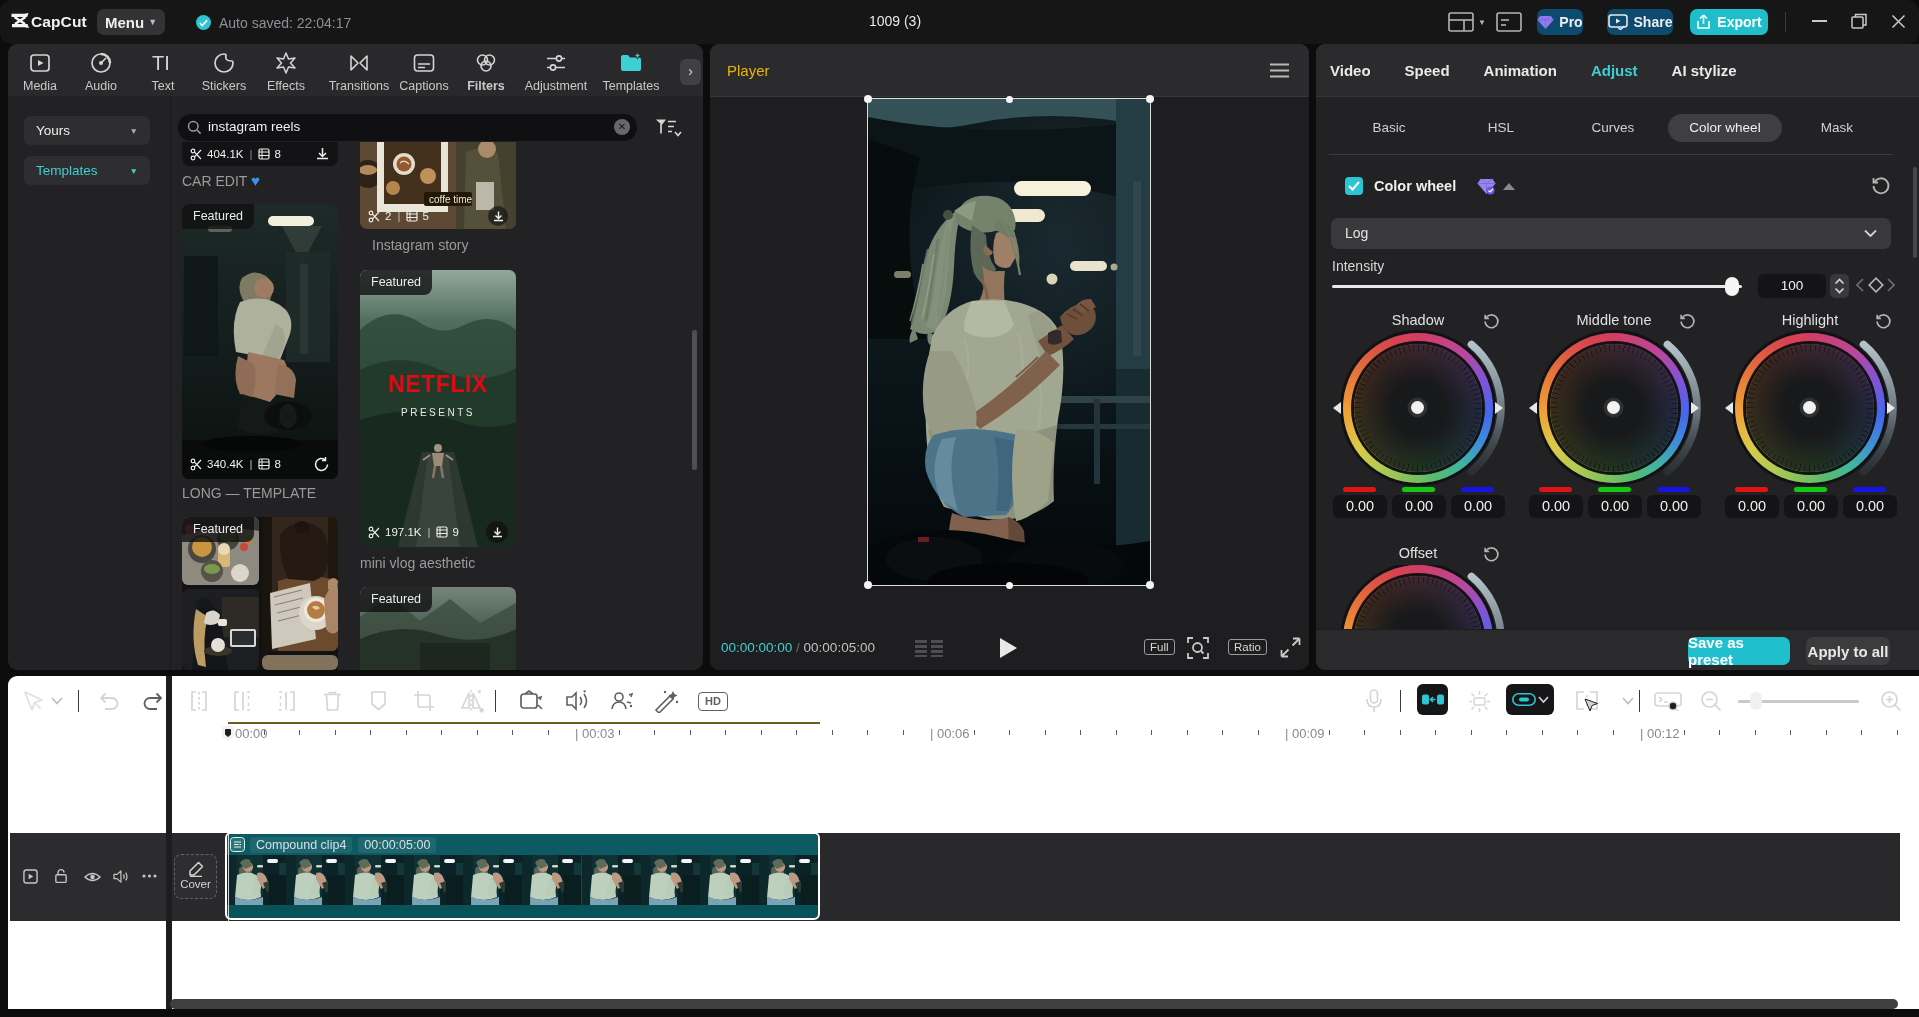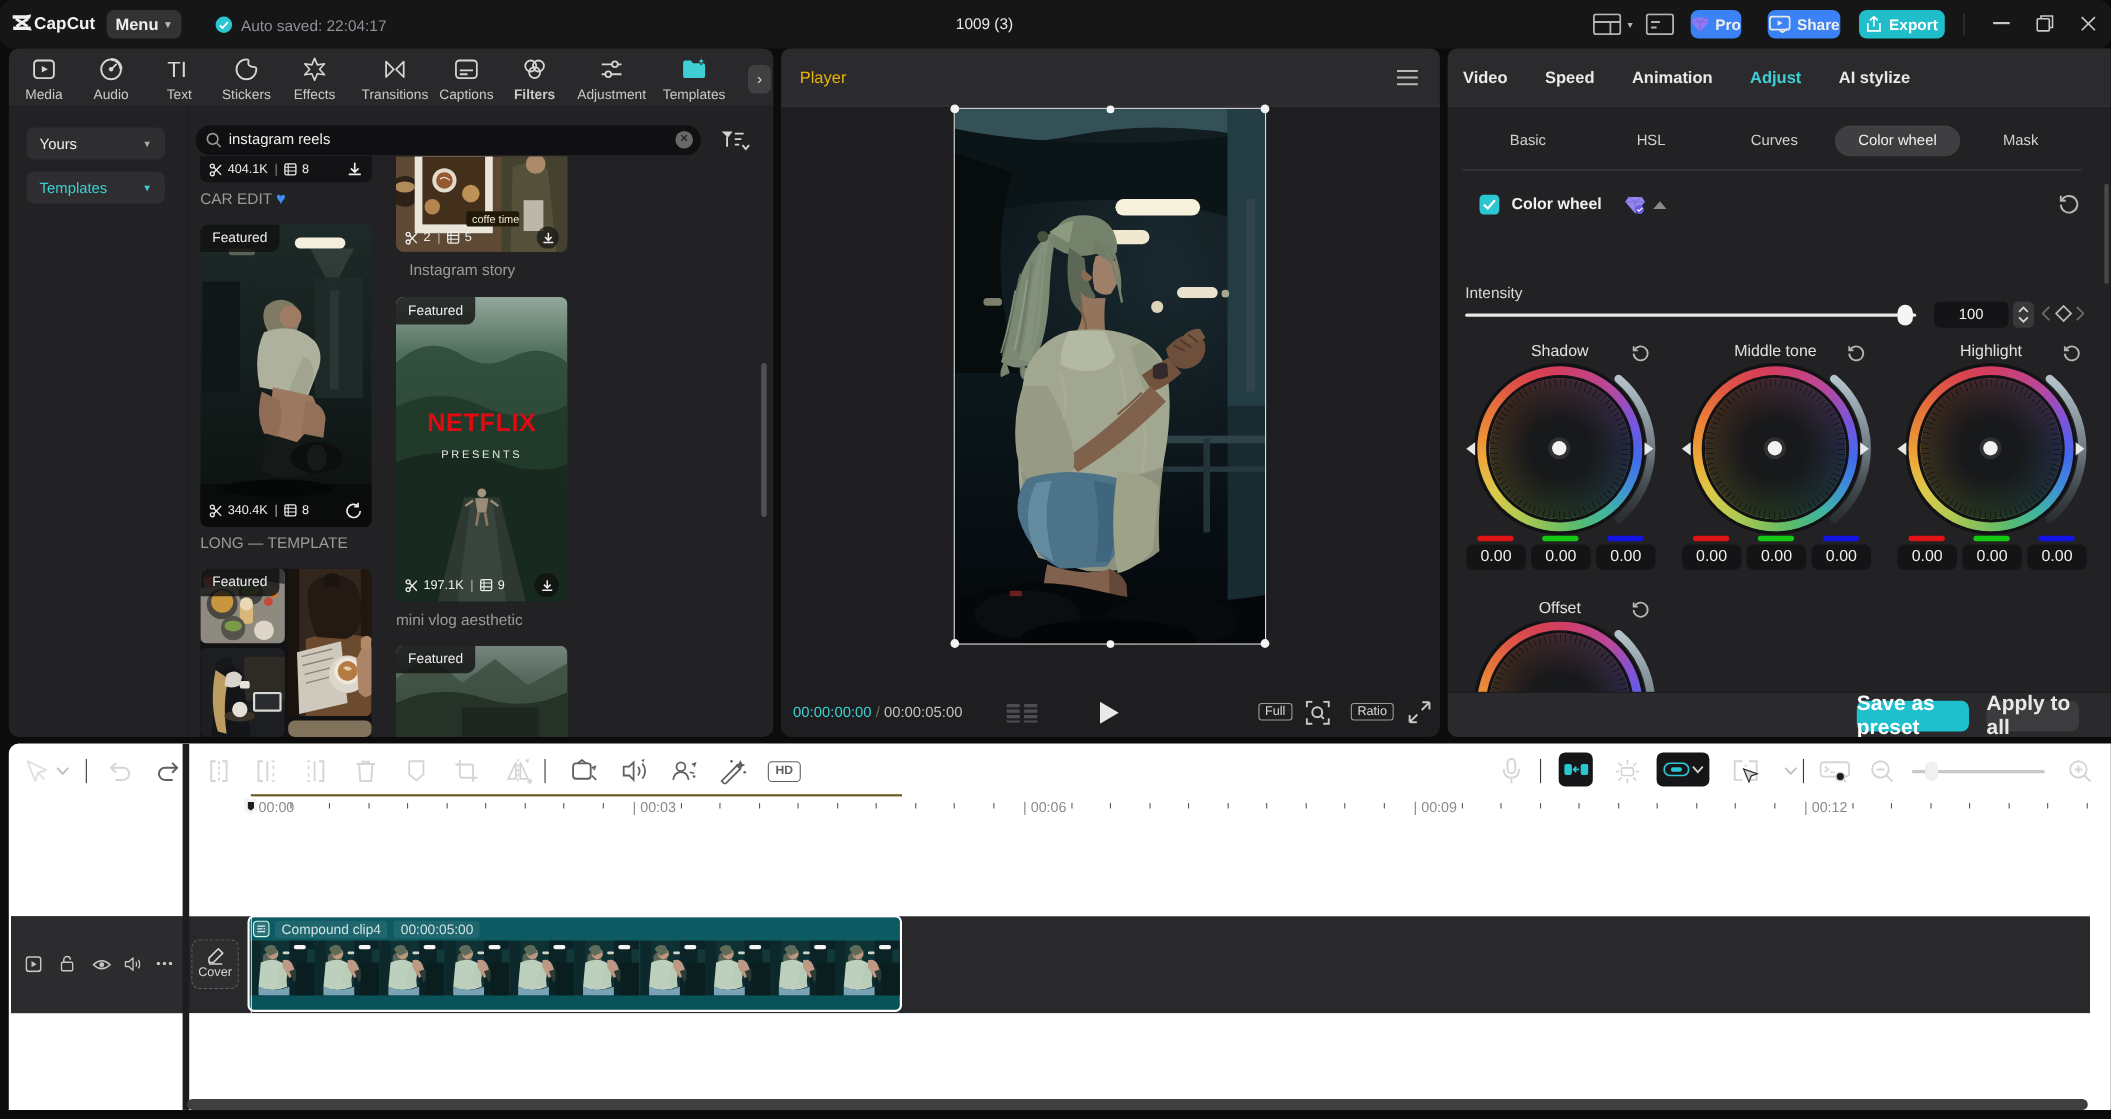--- a/index.html
+++ b/index.html
@@ -2,37 +2,37 @@
 <html><head><meta charset="utf-8">
 <style>
 *{margin:0;padding:0;box-sizing:border-box;font-family:"Liberation Sans",sans-serif;}
 html,body{width:1919px;height:1017px;background:#0c0c0c;overflow:hidden;position:relative;color:#ddd;}
 .abs{position:absolute;}
 .panel{position:absolute;background:#212123;border-radius:9px;overflow:hidden;}
 .phead{position:absolute;left:0;top:0;right:0;height:53px;background:#2b2b2d;border-bottom:1px solid #363638;}
 .cyan{color:#3ecfd4;}
 .ic{position:absolute;}
 svg{display:block;}
-.chip{position:absolute;background:#3b82f6;border-radius:7px;display:flex;align-items:center;justify-content:center;gap:7px;color:#eee;font-weight:700;}
+.chip{position:absolute;background:#0c4a6e;border-radius:7px;display:flex;align-items:center;justify-content:center;gap:7px;color:#eee;font-weight:700;}
 .navtab{position:absolute;top:7px;width:74px;text-align:center;color:#c9c9c9;font-size:12.5px;}
 .navtab svg{margin:0 auto 4px;}
 .card{position:absolute;border-radius:7px;overflow:hidden;}
 .feat{position:absolute;left:0;top:0;background:rgba(16,16,16,.8);color:#ebebeb;font-size:12.5px;padding:5px 11px 6px;border-radius:7px 0 8px 0;}
 .cstats{position:absolute;left:0;right:0;bottom:0;height:30px;display:flex;align-items:center;color:#f0f0f0;font-size:11.5px;padding:0 8px;gap:4px;}
 .clabel{position:absolute;color:#9b9b9b;font-size:14px;}
 .wlabel{position:absolute;width:120px;text-align:center;color:#e0e0e0;font-size:14.5px;}
 .wheel{position:absolute;width:150px;height:150px;}
 .ring{position:absolute;left:0;top:0;width:150px;height:150px;border-radius:50%;background:conic-gradient(from 0deg,#d23d62,#b8489e 40deg,#7a55dc 70deg,#4368ec 95deg,#3e8fd8 120deg,#3fb4a4 142deg,#55bb70 165deg,#84c05c 188deg,#b3cb52 212deg,#ddc948 238deg,#efa438 265deg,#e87e38 292deg,#e05a42 318deg,#d8434f 340deg,#d23d62 360deg);box-shadow:0 0 0 3px #121214;}
 .disk{position:absolute;left:11px;top:11px;width:128px;height:128px;border-radius:50%;background:radial-gradient(circle at 50% 50%,#18191b 0%,#18191b 30%,rgba(24,25,27,.55) 62%,rgba(24,25,27,0) 100%),conic-gradient(from 0deg,#5c3442 0deg,#46355f 60deg,#2b3660 90deg,#204148 135deg,#284b25 180deg,#434620 225deg,#563e1f 270deg,#563120 315deg,#5c3442 360deg);box-shadow:0 0 0 3px #131315;}
 .ticks{position:absolute;left:11px;top:11px;width:128px;height:128px;border-radius:50%;background:repeating-conic-gradient(from 0deg,rgba(8,8,10,.5) 0deg 0.9deg,transparent 0.9deg 4.5deg);-webkit-mask:radial-gradient(circle,transparent 0 56px,#000 57px 63px,transparent 64px);}
 .dot{position:absolute;left:68px;top:68px;width:13px;height:13px;border-radius:50%;background:#f2f2f2;box-shadow:0 0 0 3.5px rgba(190,190,190,.14);}
 .warr{position:absolute;top:69px;width:0;height:0;border-top:6px solid transparent;border-bottom:6px solid transparent;}
 .vbox{position:absolute;width:54px;height:23px;background:#141416;border-radius:6px;color:#f0f0f0;font-size:14.5px;text-align:center;line-height:23px;}
 .vbar{position:absolute;width:33px;height:5px;border-radius:3px;top:-8px;left:10px;}
-.rbtn{position:absolute;height:28px;border-radius:7px;font-size:19px;font-weight:700;display:flex;align-items:center;justify-content:center;}
+.rbtn{position:absolute;height:28px;border-radius:7px;font-size:15px;font-weight:700;display:flex;align-items:center;justify-content:center;}
 .tick{position:absolute;top:54px;width:1px;height:5px;background:#5a5a5a;}
 .rtime{position:absolute;top:50px;font-size:13px;color:#8a8a8a;}
 </style></head>
 <body>
 
 <div class="abs" style="left:0;top:0;width:1919px;height:44px;background:#161616;border-radius:12px;">
   <svg class="ic" style="left:11px;top:13px" width="18" height="15" viewBox="0 0 18 15">
       <path d="M0.5 0.8 L13 0.8 L17.5 0 L16.2 4 L0.5 4 Z M1 11 L16.5 11 L18 15 L13.5 14.2 L1 14.2 Z" fill="#f2f2f2"></path>
       <path d="M3.5 4 L14 11 M14.5 4 L4 11" stroke="#f2f2f2" stroke-width="2.6"></path>
     </svg>
@@ -531,20 +531,26 @@
       <path d="M3.5 1 L9.5 5.5 L15.5 1 M0.5 5.5 H18.5 M9.5 5.5 V16" stroke="#7b6ce0" stroke-width=".9" fill="none"></path>
       <circle cx="13.5" cy="12.5" r="4" fill="#6a5ae0"></circle>
       <path d="M11.5 12.5 l1.5 1.5 3-3" stroke="#fff" stroke-width="1.1" fill="none"></path>
     </svg>
   <div class="abs" style="left:187px;top:139px;width:0;height:0;border-left:6px solid transparent;border-right:6px solid transparent;border-bottom:7px solid #8a8a8a;"></div>
   <svg class="abs" style="left:555px;top:132px" width="20" height="20" viewBox="0 0 20 20">
       <path transform="translate(20 0) scale(-1 1)" d="M16.5 6 A7.5 7.5 0 1 0 17.5 10" stroke="#b5b5b5" stroke-width="1.8" fill="none"></path>
       <path transform="translate(20 0) scale(-1 1)" d="M17.5 2 V6.5 H13" stroke="#b5b5b5" stroke-width="1.8" fill="none"></path>
     </svg>
 
+  <div class="abs" style="left:15px;top:174px;width:560px;height:31px;background:#39393b;border-radius:7px;">
+    <span style="position:absolute;left:14px;top:7px;font-size:14px;color:#e5e5e5;">Log</span>
+    <svg style="position:absolute;right:14px;top:11px" width="13" height="9" viewBox="0 0 13 9">
+        <path d="M1 1.5 L6.5 7 L12 1.5" stroke="#d0d0d0" stroke-width="1.8" fill="none"></path>
+      </svg>
+  </div>
   <div class="abs" style="left:16px;top:214px;font-size:14px;color:#d8d8d8;">Intensity</div>
 
   <div class="abs" style="left:16px;top:241px;width:410px;height:3px;background:#e8e8e8;border-radius:2px;"></div>
   <div class="abs" style="left:409px;top:233px;width:14px;height:19px;background:#f5f5f5;border-radius:7px;"></div>
   <div class="abs" style="left:442px;top:230px;width:68px;height:24px;background:#141416;border-radius:6px;color:#f0f0f0;font-size:13.5px;text-align:center;line-height:24px;">100</div>
   <div class="abs" style="left:514px;top:230px;width:19px;height:24px;background:#39393b;border-radius:5px;">
       <svg style="margin:4px 0 0 4px" width="11" height="16" viewBox="0 0 11 16">
         <path d="M1.5 5.5 L5.5 1.5 L9.5 5.5 M1.5 10.5 L5.5 14.5 L9.5 10.5" stroke="#d5d5d5" stroke-width="1.7" fill="none"></path>
       </svg>
     </div>

